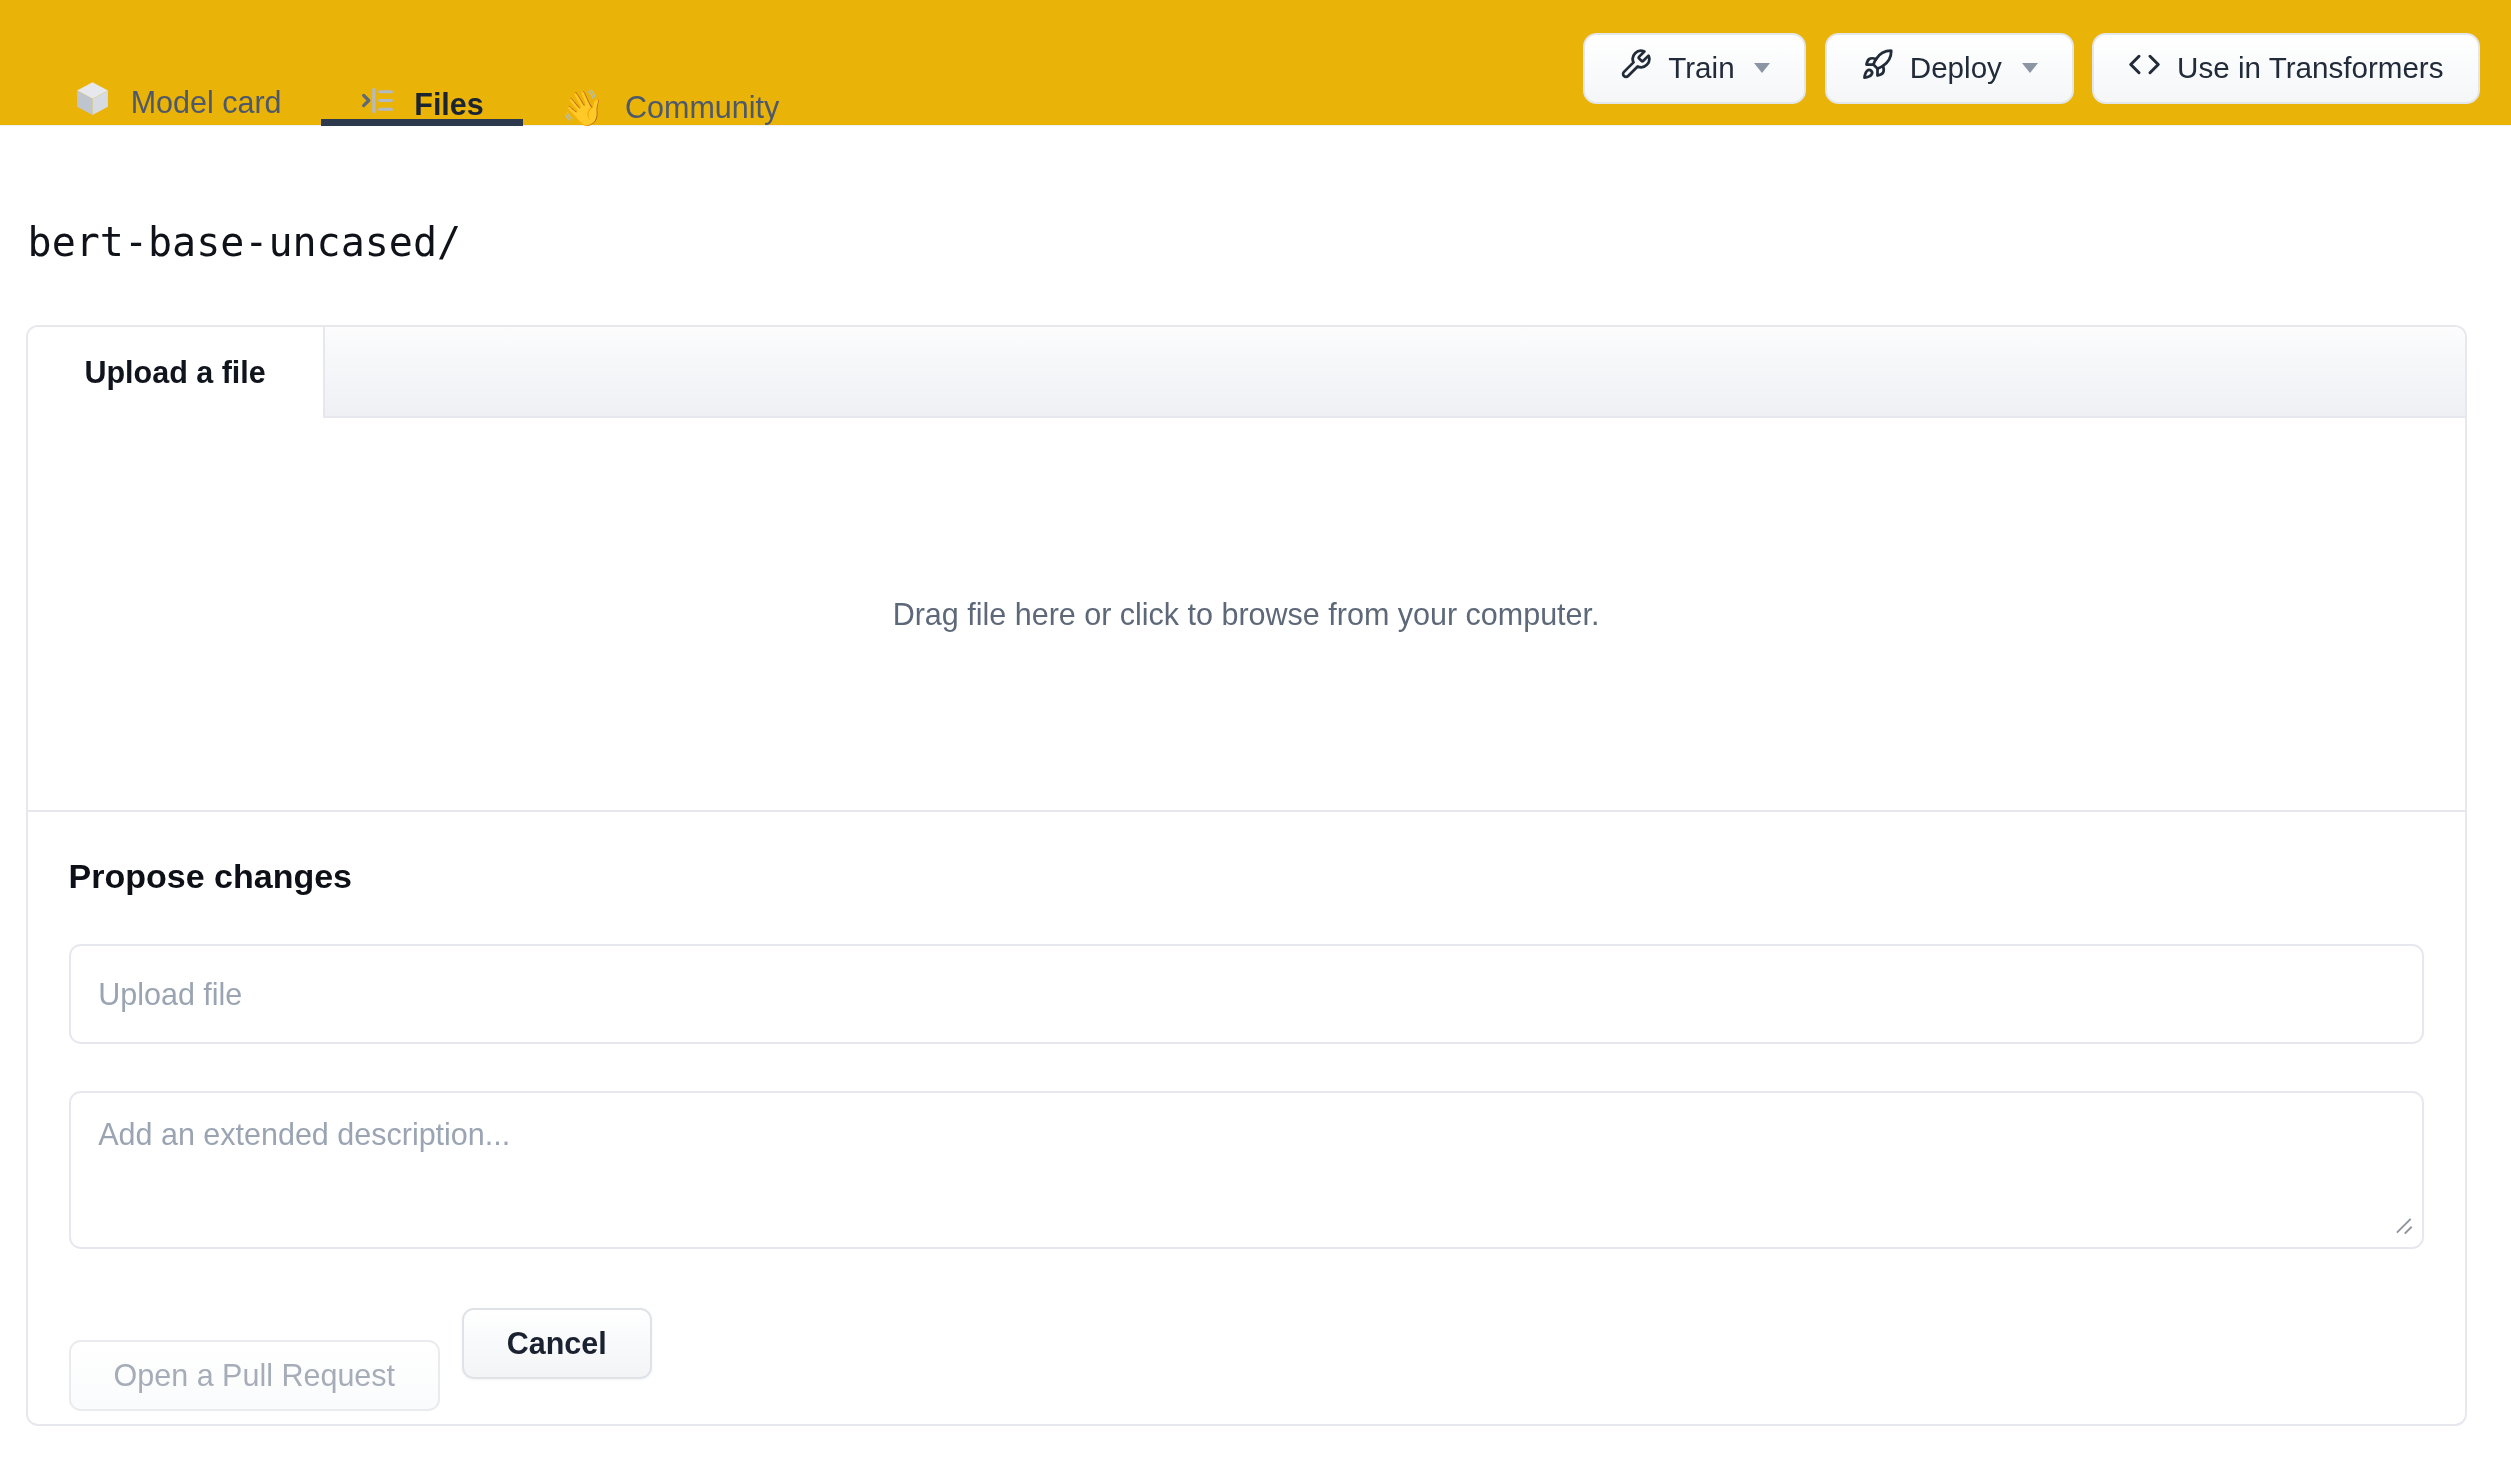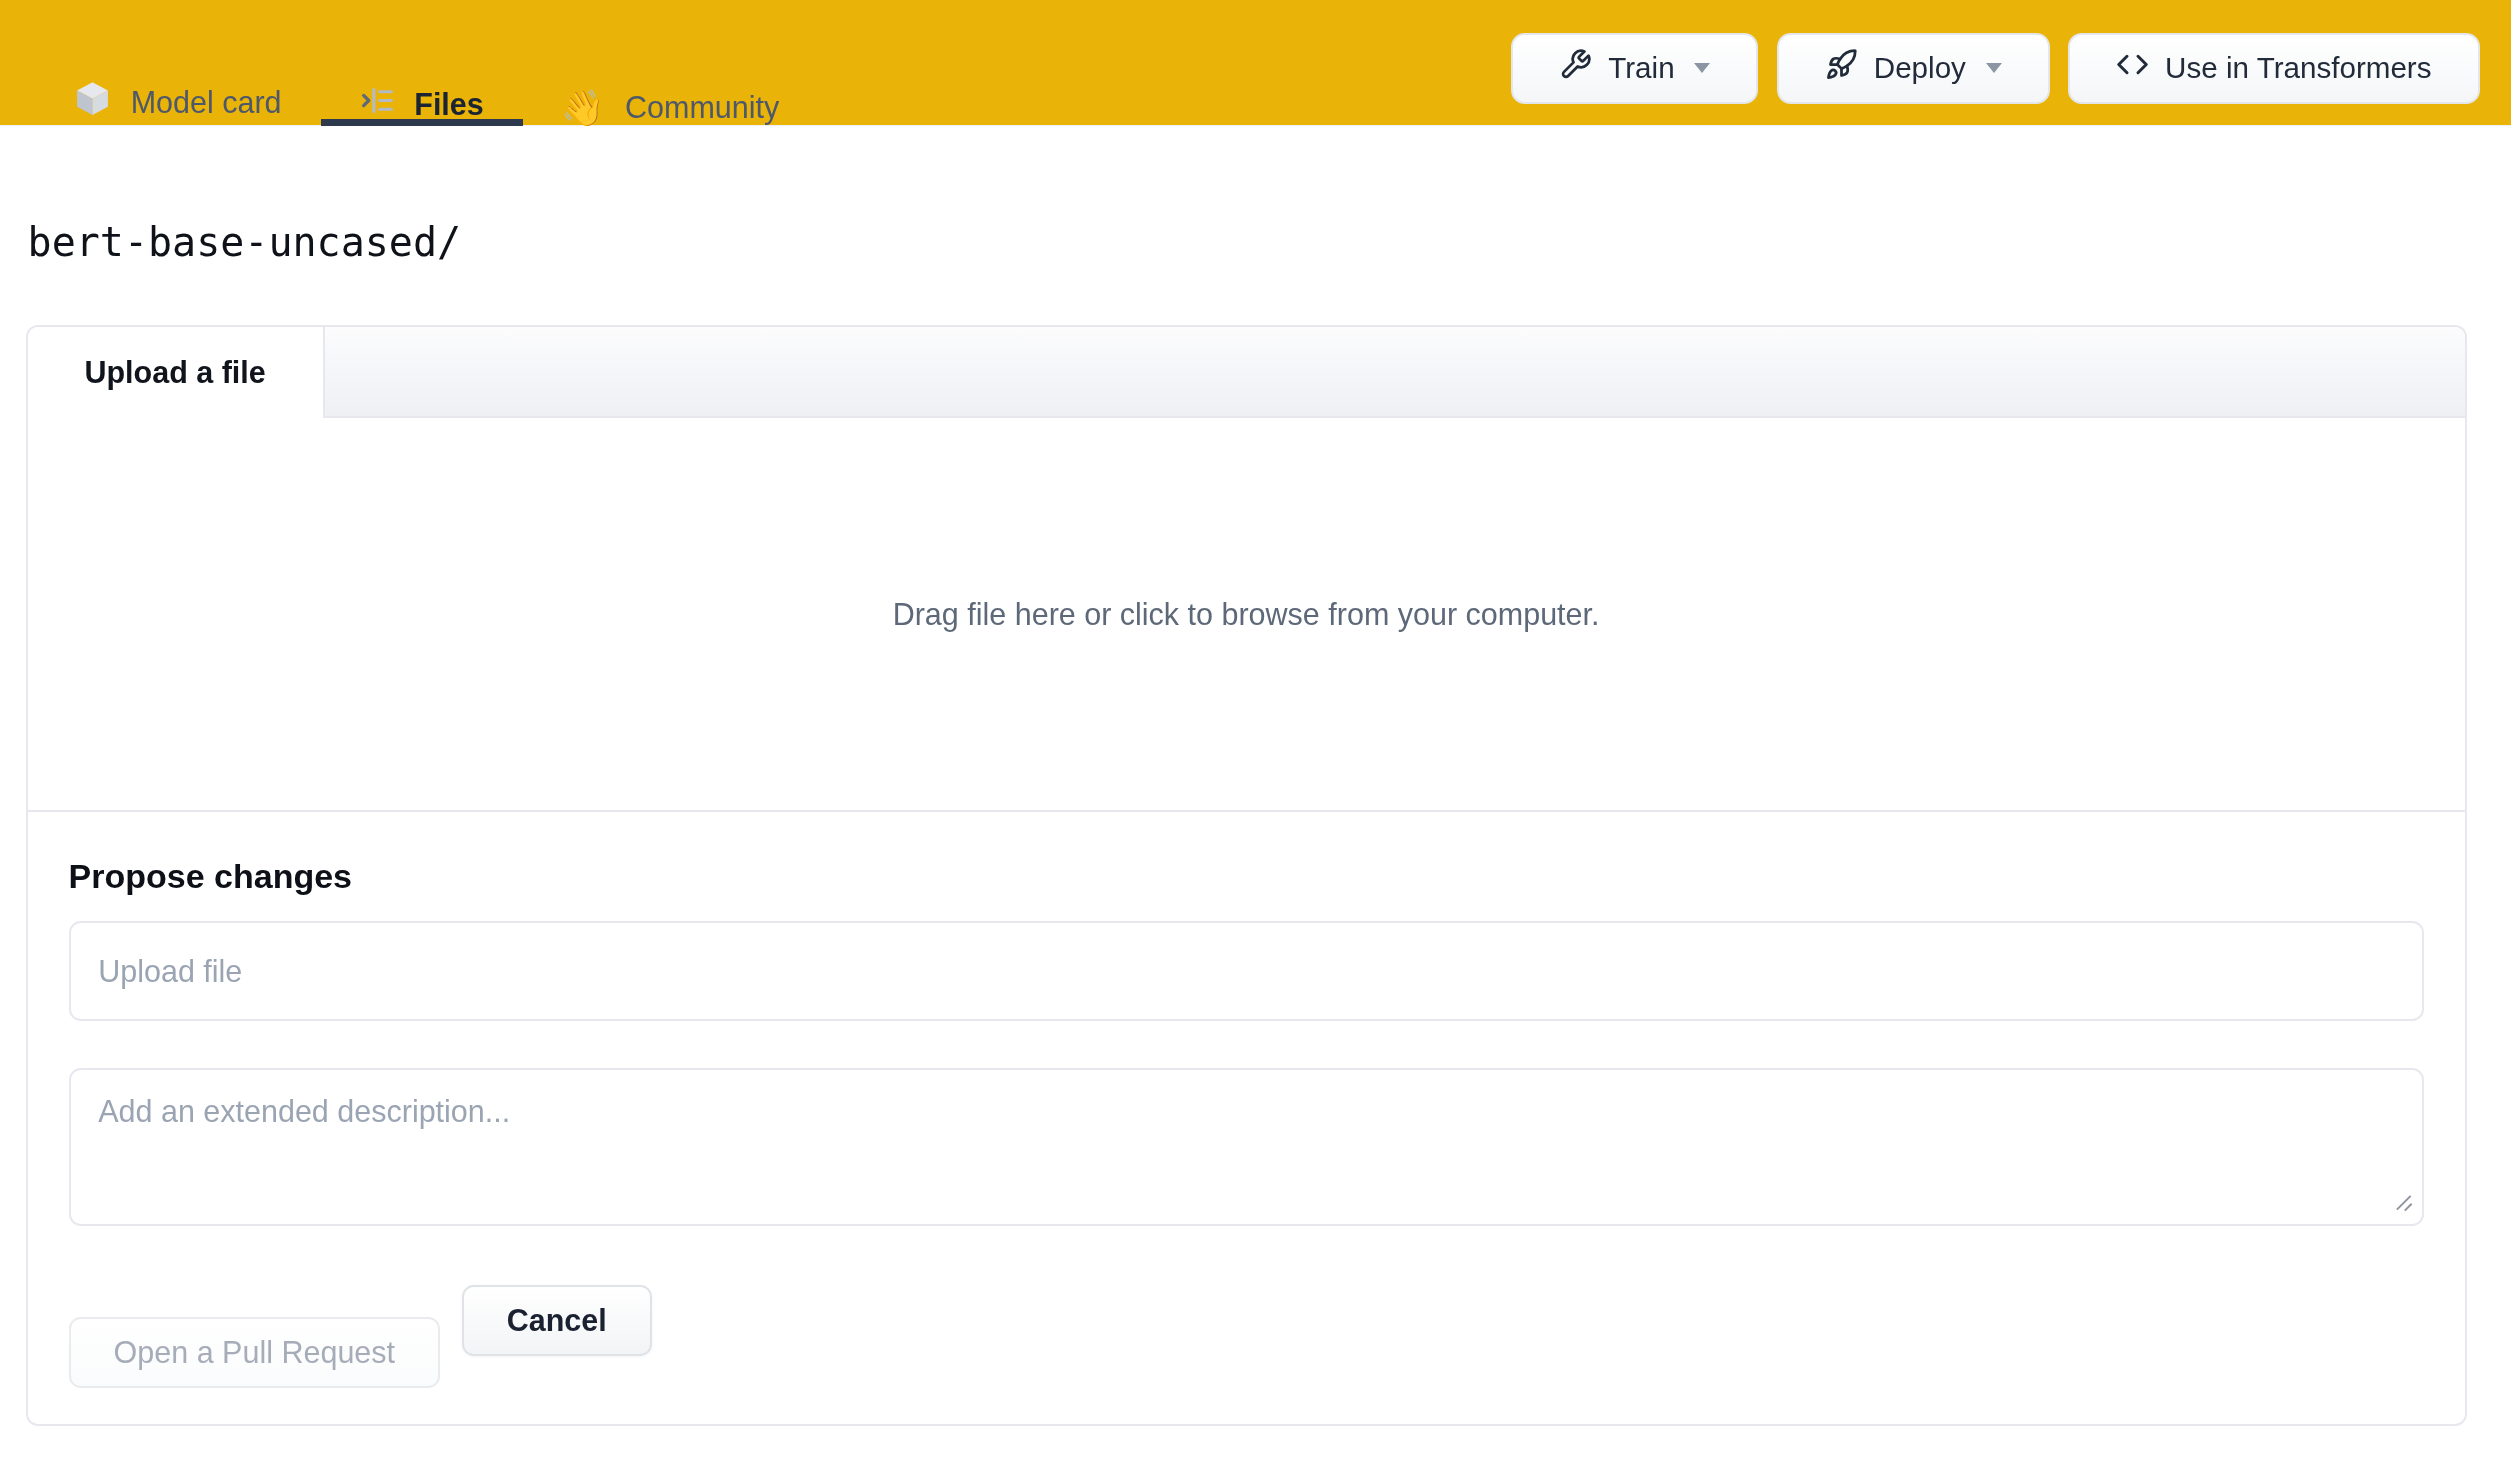--- a/index.html
+++ b/index.html
@@ -11,21 +11,21 @@
             background:#eab308; border-bottom:1px solid #eef0f4;
             display:flex; align-items:flex-end; padding-left:35px; }
   .nav-tab { position:relative; display:flex; align-items:center; gap:19.7px;
              padding:0 39px; font-size:30.5px; color:#4e586b; cursor:pointer; white-space:nowrap; }
   .nav-tab.active { color:#1b2433; font-weight:700; }
   .nav-underline { position:absolute; left:0; right:0; bottom:-1px; height:6.9px;
                    background:#2d3a4d; }
   .nav-emoji { font-size:35px; line-height:1; }
 
   .nav-actions { position:absolute; top:32.5px; right:31.5px; display:flex; gap:18.7px; }
-  .hbtn { display:flex; align-items:center; gap:15.8px; height:71px; padding:0 46px;
+  .hbtn { display:flex; align-items:center; gap:15.8px; height:71px; padding:0 34px;
           background:linear-gradient(180deg,#ffffff 0%,#f4f6f8 100%);
           border:2px solid #e3e6eb; border-radius:13.8px;
           font-size:29.6px; color:#222b3a; cursor:pointer; white-space:nowrap; }
   .caret { width:0; height:0; border-left:8.9px solid transparent;
            border-right:8.9px solid transparent; border-top:10.8px solid #8b95a3;
            margin-left:3.9px; }
 
   
   .breadcrumb { position:absolute; left:27.6px; top:219px;
                 font-family:"DejaVu Sans Mono","Liberation Mono",monospace;
@@ -43,21 +43,21 @@
                 display:flex; align-items:center; justify-content:center;
                 font-size:30.5px; font-weight:700; color:#10141c; cursor:pointer; }
 
   .dropzone { height:394px; border-bottom:2px solid #e6e8ee;
               display:flex; align-items:center; justify-content:center;
               font-size:30.5px; color:#5d6878; cursor:pointer; }
 
   .propose { padding:45px 41px 0; }
   .propose-heading { font-size:34px; font-weight:700; color:#0d1117; }
 
-  .filename-input { display:block; width:100%; height:100px; margin-top:25px;
+  .filename-input { display:block; width:100%; height:100px; margin-top:48px;
                     padding:0 27.6px; border:2px solid #e6e8ee; border-radius:11.8px;
                     font-size:30.5px; font-family:inherit; color:#111827;
                     background:#fff; outline:none; }
   .filename-input::placeholder { color:#9aa4b2; }
 
   .desc-wrap { position:relative; margin-top:47px; }
   .desc-input { display:block; width:100%; height:158px; padding:23.6px 27.6px;
                 border:2px solid #e6e8ee; border-radius:11.8px;
                 font-size:30.5px; font-family:inherit; color:#111827;
                 background:#fff; resize:none; outline:none; }

